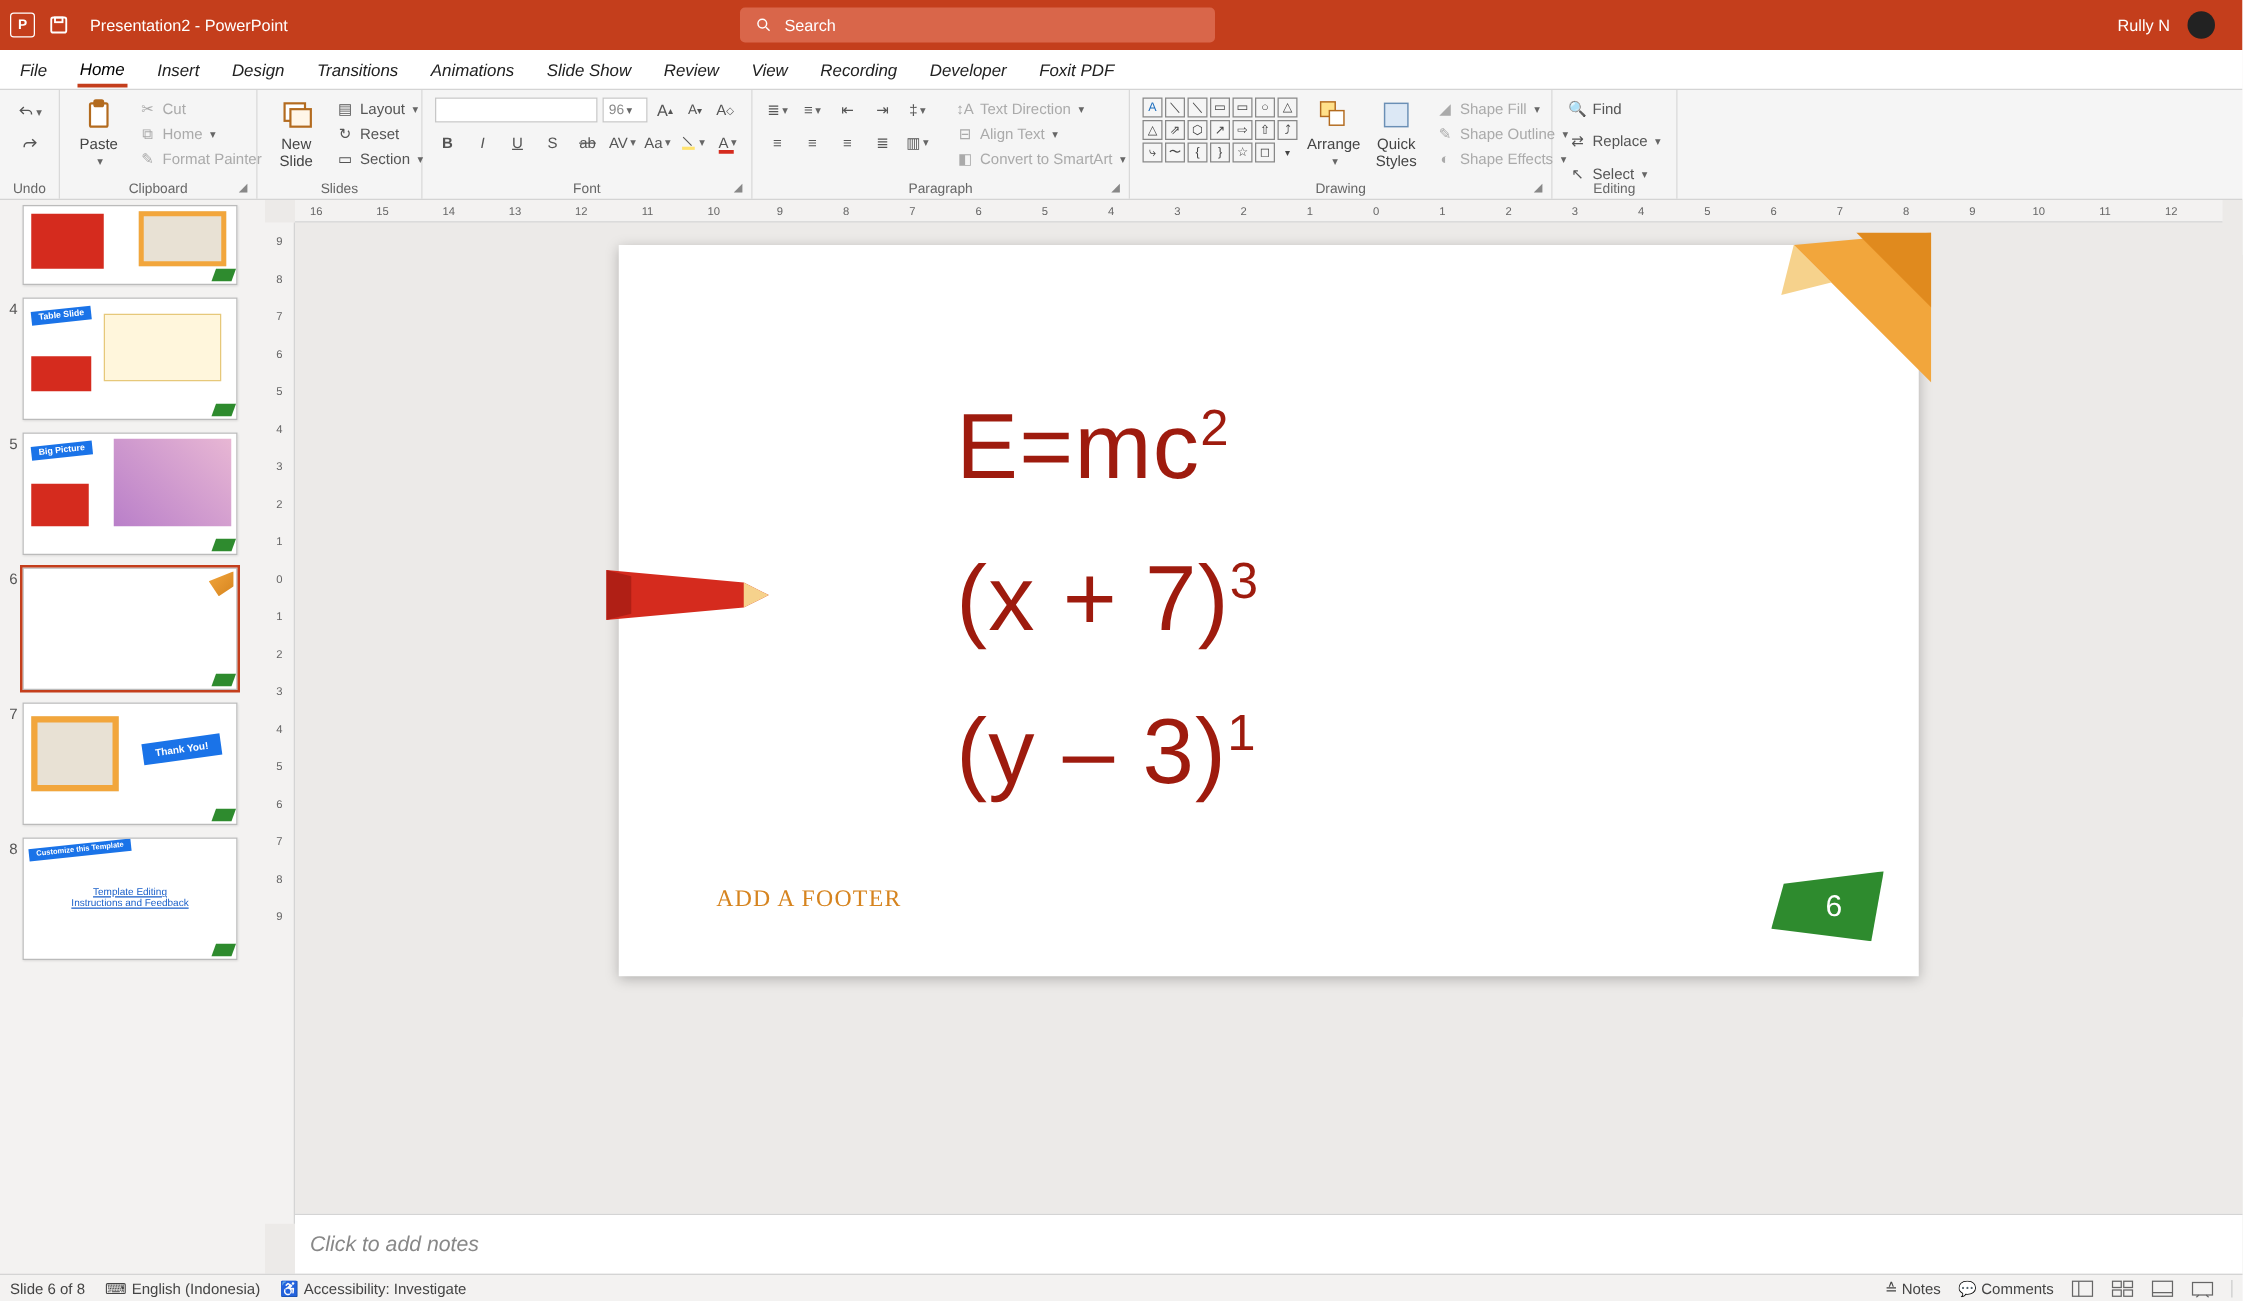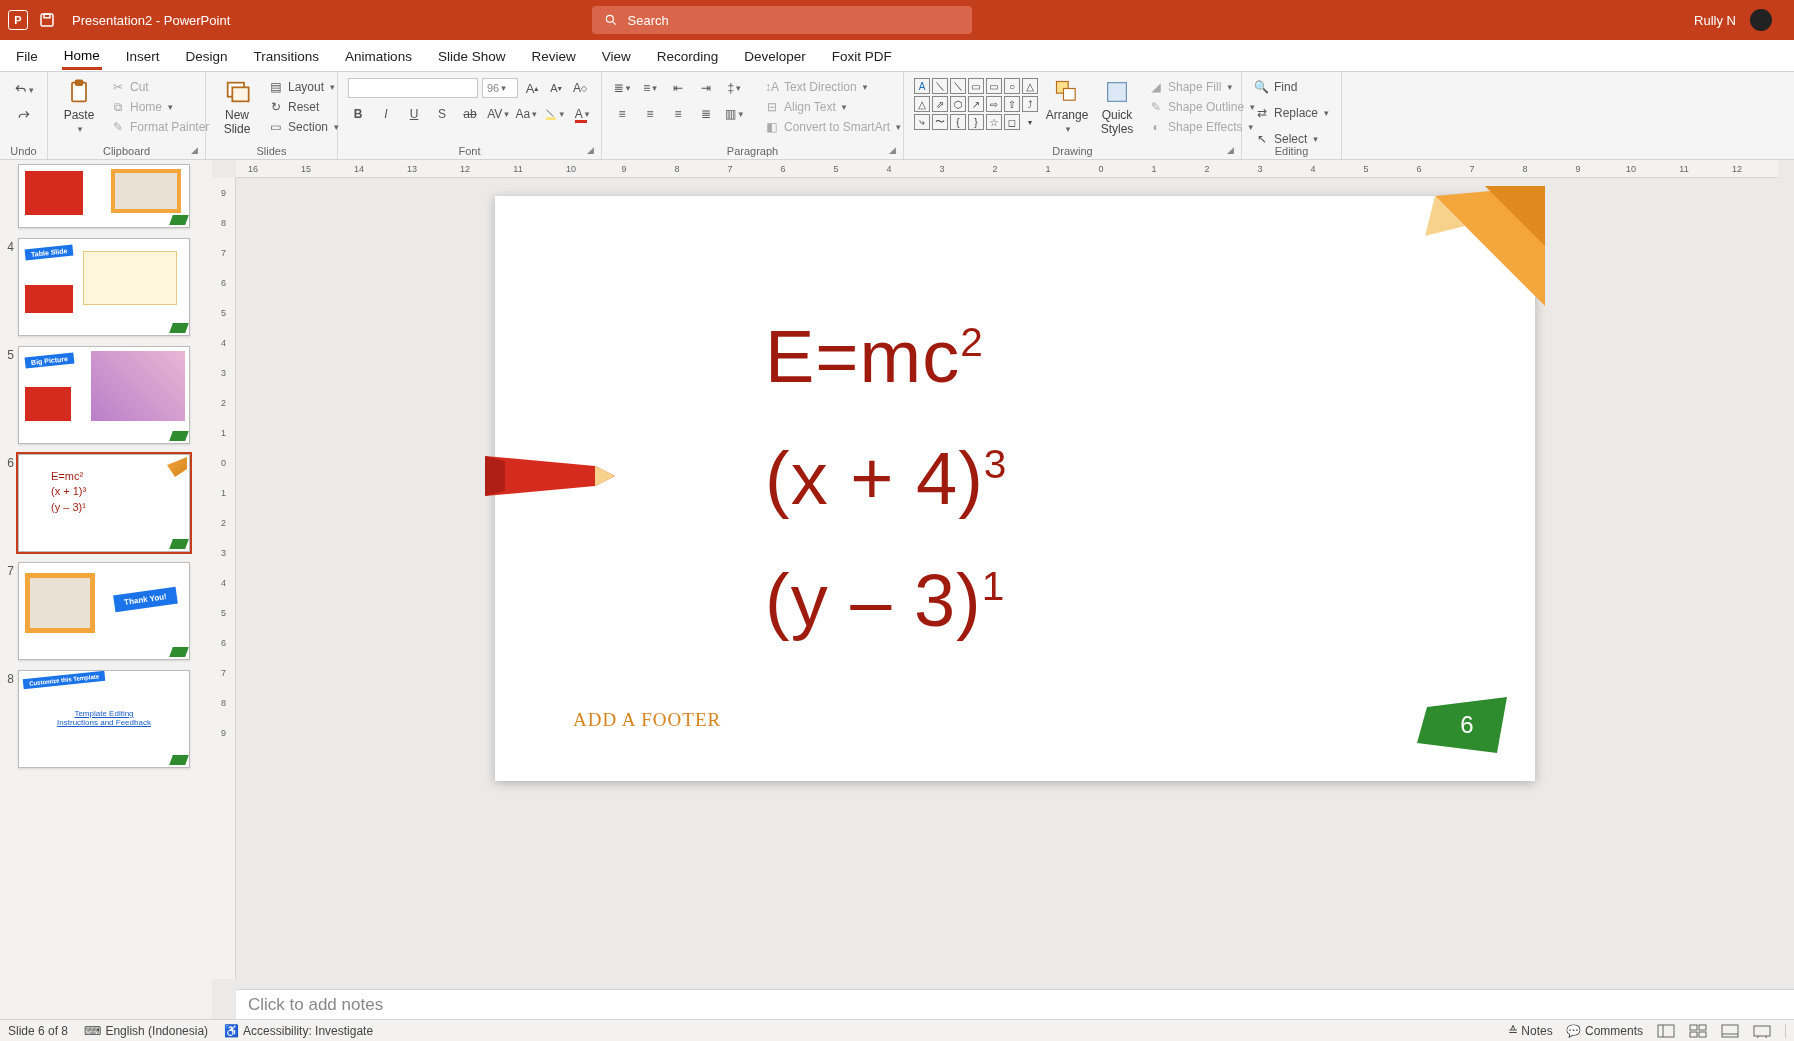--- a/index.html
+++ b/index.html
@@ -12,21 +12,21 @@
 .titlebar .save-icon { width: 18px; height: 18px; }
 .titlebar .doc-title { margin-left: 6px; }
 .titlebar .search { margin-left: auto; margin-right: auto; width: 380px; height: 28px; background: #D9664A; border-radius: 4px; display: flex; align-items: center; padding: 0 12px; gap: 10px; color: #fff; }
 .titlebar .search svg { width: 14px; height: 14px; }
 .titlebar .right { margin-left: auto; display: flex; align-items: center; gap: 14px; }
 .titlebar .avatar { width: 22px; height: 22px; border-radius: 50%; background: #222; }
 .titlebar .winbtn { width: 14px; height: 2px; background: #fff; }
 
 
 .menu { height: 32px; background: #fff; border-bottom: 1px solid #d4d4d4; display: flex; align-items: center; padding: 0 14px; font-size: 13.5px; gap: 22px; }
-.menu .tab { padding: 6px 2px 4px; cursor: pointer; color: #222; }
+.menu .tab { padding: 6px 2px 4px; cursor: pointer; color: #222; font-style: italic; }
 .menu .tab.active { border-bottom: 3px solid #C43E1C; color: #000; font-weight: 500; }
 
 
 .ribbon { height: 88px; background: #f5f5f5; display: flex; border-bottom: 1px solid #d4d4d4; font-size: 12px; color: #444; }
 .group { border-right: 1px solid #d9d9d9; padding: 4px 10px 2px; display: flex; flex-direction: column; position: relative; }
 .group-label { position: absolute; bottom: 2px; left: 0; right: 0; text-align: center; font-size: 11px; color: #666; }
 .group .body { flex: 1; display: flex; align-items: flex-start; gap: 8px; }
 .vstack { display: flex; flex-direction: column; gap: 2px; }
 .hstack { display: flex; align-items: center; gap: 4px; }
 .rbtn { display: flex; align-items: center; gap: 4px; padding: 1px 2px; color: #555; white-space: nowrap; }
@@ -60,21 +60,21 @@
 .canvas-scroll { position: absolute; top: 18px; left: 24px; right: 0; bottom: 40px; overflow: auto; display: flex; align-items: flex-start; justify-content: center; padding: 18px 40px; }
 .slide { width: 1040px; height: 585px; background: #fff; box-shadow: 0 2px 10px rgba(0,0,0,0.25); position: relative; }
 .slide .formula { position: absolute; left: 270px; top: 100px; color: #9e1b0e; font-family: Arial, sans-serif; }
 .slide .formula div { font-size: 74px; line-height: 1.65; letter-spacing: 1px; }
 .slide .formula sup { font-size: 0.55em; vertical-align: super; }
 .slide .footer-text { position: absolute; left: 78px; bottom: 50px; color: #d6841f; font-family: "Comic Sans MS", cursive; font-size: 19px; letter-spacing: 1px; }
 .slide .pagenum { position: absolute; right: 28px; bottom: 28px; width: 90px; height: 56px; }
 .slide .pencil-orange { position: absolute; right: -10px; top: -10px; width: 170px; height: 170px; }
 .slide .pencil-red { position: absolute; left: -10px; top: 240px; width: 140px; height: 80px; }
 
-.notes { position: absolute; left: 24px; right: 0; bottom: 0; height: 30px; background: #fff; border-top: 1px solid #d4d4d4; display: flex; align-items: center; padding: 0 12px; color: #888; font-size: 17px; }
+.notes { position: absolute; left: 24px; right: 0; bottom: 0; height: 48px; background: #fff; border-top: 1px solid #d4d4d4; display: flex; align-items: center; padding: 0 12px; color: #888; font-size: 17px; font-style: italic; }
 
 
 .status { position: absolute; bottom: 0; left: 0; right: 0; height: 22px; background: #f3f2f1; border-top: 1px solid #d4d4d4; display: flex; align-items: center; font-size: 12px; color: #444; padding: 0 8px; gap: 16px; }
 .status .right { margin-left: auto; display: flex; align-items: center; gap: 14px; }
 .status .viewbtn { width: 18px; height: 14px; }
 
 
 .thumbs::-webkit-scrollbar { width: 10px; }
 .thumbs::-webkit-scrollbar-thumb { background: #c1c1c1; }
 
@@ -407,25 +407,20 @@
         <span class="blue-tag" style="left:6px;top:8px">Big Picture</span>
         <span style="position:absolute;right:4px;top:4px;width:94px;height:70px;background:linear-gradient(45deg,#b97fc9,#e8b7d4)"></span>
         <span class="red-box" style="left:6px;top:40px;width:46px;height:34px"></span>
         <span class="green-corner"></span>
       </div>
     </div>
 
     <div class="thumb-row">
       <span class="thumb-num">6</span>
       <div class="thumb selected">
-        <div class="mini-text">
-          <div>E=mc²</div>
-          <div>(x + 1)³</div>
-          <div>(y – 3)¹</div>
-        </div>
         <span class="green-corner"></span>
         <span style="position:absolute;right:2px;top:2px;width:20px;height:20px;background:linear-gradient(135deg,#f2a63c,#d6841f);clip-path:polygon(100% 0,100% 60%,40% 100%,0 40%)"></span>
       </div>
     </div>
 
     <div class="thumb-row">
       <span class="thumb-num">7</span>
       <div class="thumb">
         <span style="position:absolute;left:6px;top:10px;width:70px;height:60px;background:#e8e1d4;border:5px solid #f2a63c"></span>
         <span class="blue-tag" style="right:12px;top:28px;transform:rotate(-8deg);font-size:8px;padding:4px 10px">Thank You!</span>
@@ -515,21 +510,21 @@
         </svg>
 
         <svg class="pencil-red" viewBox="0 0 140 80">
           <polygon points="0,20 110,30 130,40 110,50 0,60" fill="#d52b1e"></polygon>
           <polygon points="0,20 0,60 20,55 20,25" fill="#b01f15"></polygon>
           <polygon points="110,30 130,40 110,50" fill="#f6d28c"></polygon>
         </svg>
 
         <div class="formula">
           <div><span>E=mc</span><sup>2</sup></div>
-          <div><span>(x + 4)</span><sup>3</sup></div>
+          <div><span>(x + 7)</span><sup>3</sup></div>
           <div><span>(y – 3)</span><sup>1</sup></div>
         </div>
 
         <div class="footer-text">ADD A FOOTER</div>
 
         <svg class="pagenum" viewBox="0 0 90 56">
           <polygon points="10,10 90,0 80,56 0,46" fill="#2e8b2e"></polygon>
           <text x="50" y="36" fill="#fff" font-size="24" font-family="Comic Sans MS" text-anchor="middle">6</text>
         </svg>
       </div>

